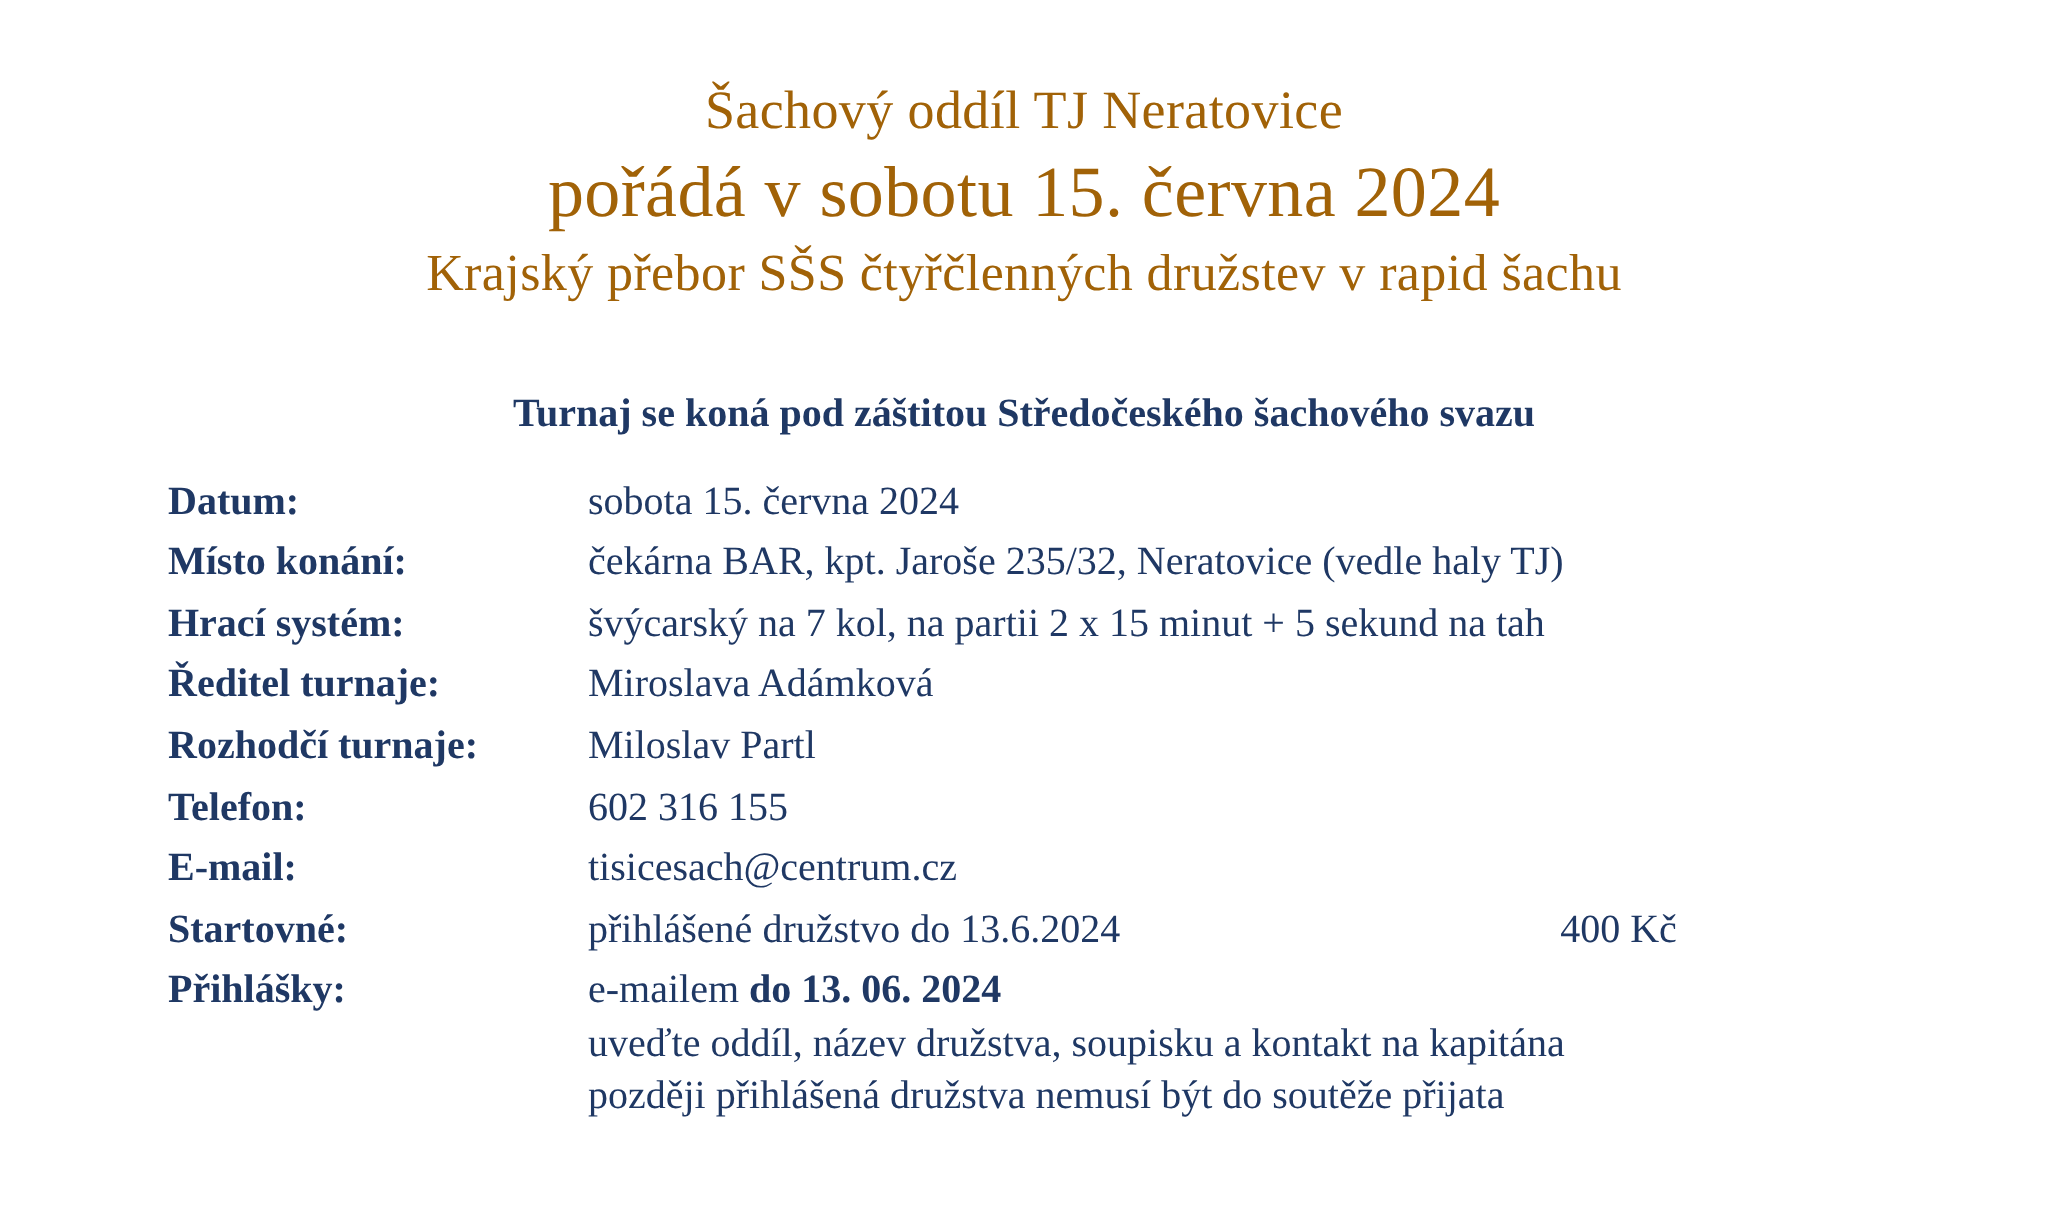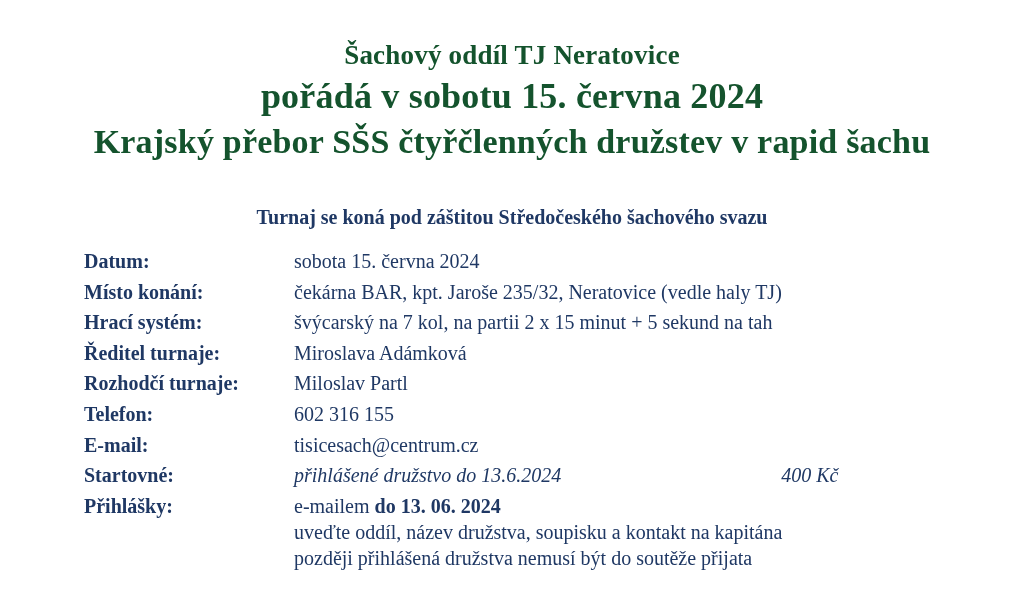--- a/index.html
+++ b/index.html
@@ -20,28 +20,28 @@
     height: 603px;
     box-sizing: border-box;
   }
 
   
   .heading {
     text-align: center;
     margin-top: 38px;
   }
   .heading .line {
-    font-weight: bold;
-    color: #14532d;
+    font-weight: normal;
+    color: #a16207;
     line-height: 1.30;
     letter-spacing: 0.2px;
   }
   .heading .line1 { font-size: 27px; }
   .heading .line2 { font-size: 36px; }
-  .heading .line3 { font-size: 34px; text-align: center; }
+  .heading .line3 { font-size: 26px; text-align: center; }
 
   
   .subtitle {
     text-align: center;
     font-weight: bold;
     font-size: 20px;
     color: #1f3864;
     margin-top: 42px;
   }
 
@@ -63,21 +63,20 @@
     font-weight: bold;
     padding-right: 14px;
     width: 196px;
   }
   .details td.value {
     font-weight: normal;
   }
   .value-row {
     display: flex;
     align-items: flex-end;
-    font-style: italic;
   }
   .value-row .main { flex: 0 0 auto; }
   .value-row .amount {
     margin-left: 220px;
     white-space: nowrap;
   }
   .inline-bold { font-weight: bold; }
   .note {
     font-size: 20px;
     font-weight: normal;

